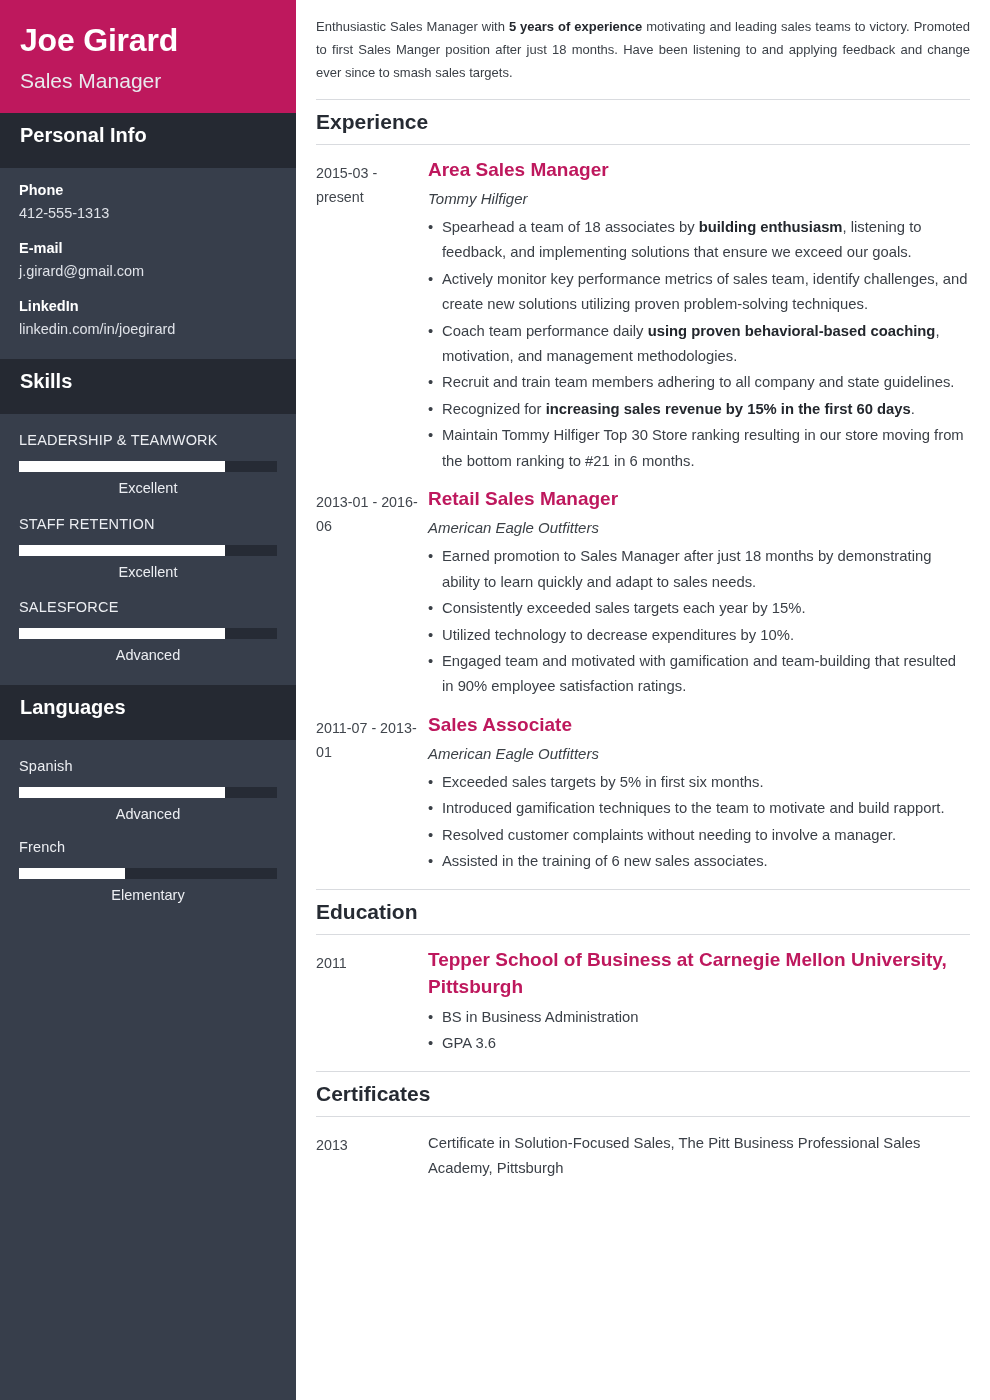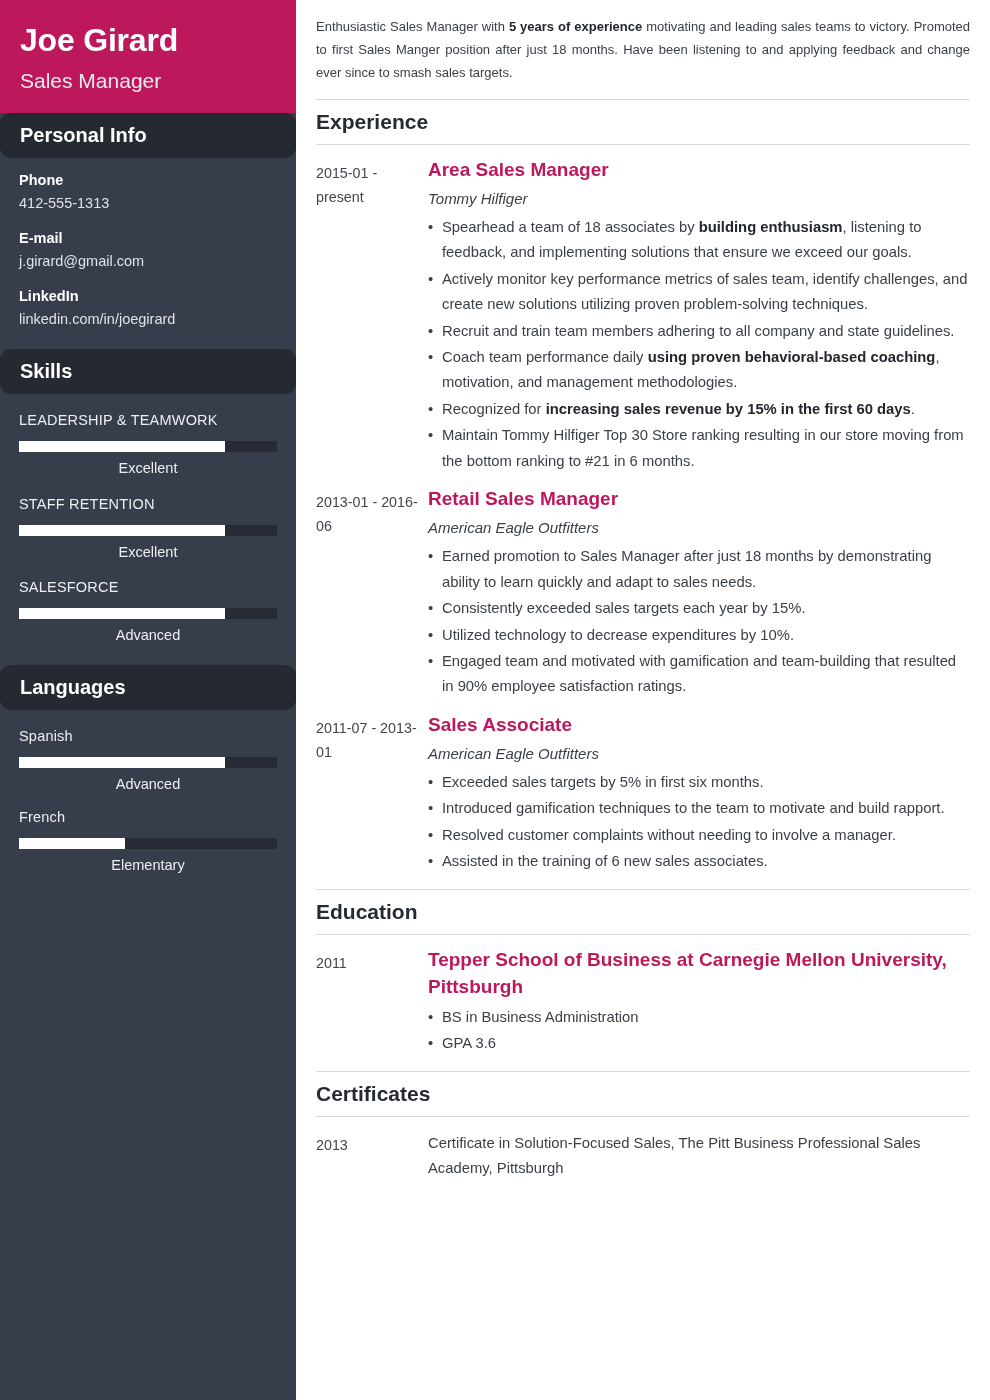--- a/index.html
+++ b/index.html
@@ -44,22 +44,21 @@
   .identity .job-title {
     margin-top: 9px;
     font-size: 21px;
     font-weight: normal;
     color: #e8eaee;
     line-height: 1.2;
   }
 
   .section-band {
     background: #252932;
-    padding: 9px 20px 10px 20px;
-    border-radius: 11px;
+    padding: 9px 20px 20px 20px;
   }
   .section-band h2 {
     font-size: 20px;
     font-weight: bold;
     color: #ffffff;
     line-height: 1.3;
   }
 
   .sidebar-body { padding: 12px 19px 6px 19px; }
 
@@ -290,29 +289,29 @@
   </aside>
 
   <main class="main">
 
     <p class="summary"><span>Enthusiastic Sales Manager with </span><b>5 years of experience</b><span> motivating and leading sales teams to victory. Promoted to first Sales Manger position after just 18 months. Have been listening to and applying feedback and change ever since to smash sales targets.</span></p>
 
     <section class="sec">
       <h2 class="sec-title">Experience</h2>
 
       <div class="entry">
-        <div class="entry-date">2015-01 - present</div>
+        <div class="entry-date">2015-03 - present</div>
         <div class="entry-main">
           <div class="entry-role">Area Sales Manager</div>
           <div class="entry-org">Tommy Hilfiger</div>
           <ul class="bullets">
             <li><span>Spearhead a team of 18 associates by </span><b>building enthusiasm</b><span>, listening to feedback, and implementing solutions that ensure we exceed our goals.</span></li>
             <li><span>Actively monitor key performance metrics of sales team, identify challenges, and create new solutions utilizing proven problem-solving techniques.</span><b></b><span></span></li>
+            <li><span>Coach team performance daily </span><b>using proven behavioral-based coaching</b><span>, motivation, and management methodologies.</span></li>
             <li><span>Recruit and train team members adhering to all company and state guidelines.</span><b></b><span></span></li>
-            <li><span>Coach team performance daily </span><b>using proven behavioral-based coaching</b><span>, motivation, and management methodologies.</span></li>
             <li><span>Recognized for </span><b>increasing sales revenue by 15% in the first 60 days</b><span>.</span></li>
             <li><span>Maintain Tommy Hilfiger Top 30 Store ranking resulting in our store moving from the bottom ranking to #21 in 6 months.</span><b></b><span></span></li>
           </ul>
         </div>
       </div>
 
       <div class="entry">
         <div class="entry-date">2013-01 - 2016-06</div>
         <div class="entry-main">
           <div class="entry-role">Retail Sales Manager</div>

